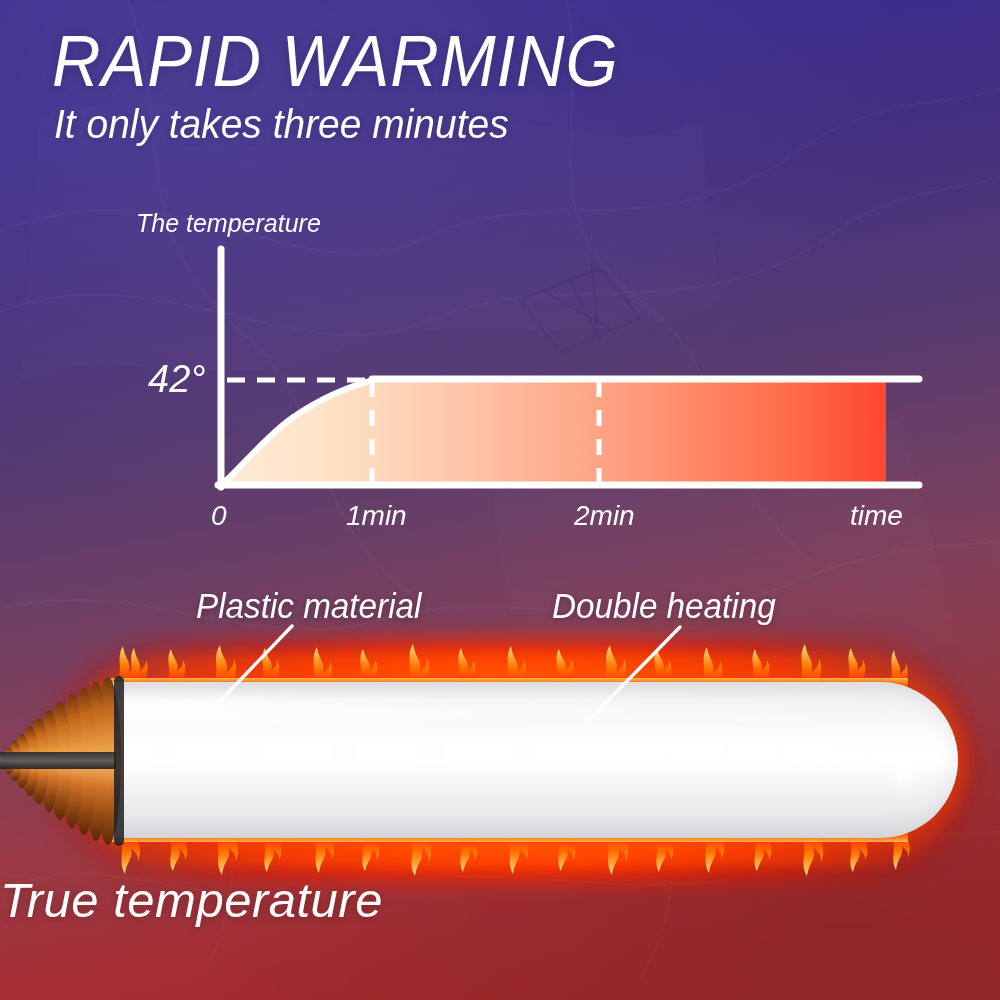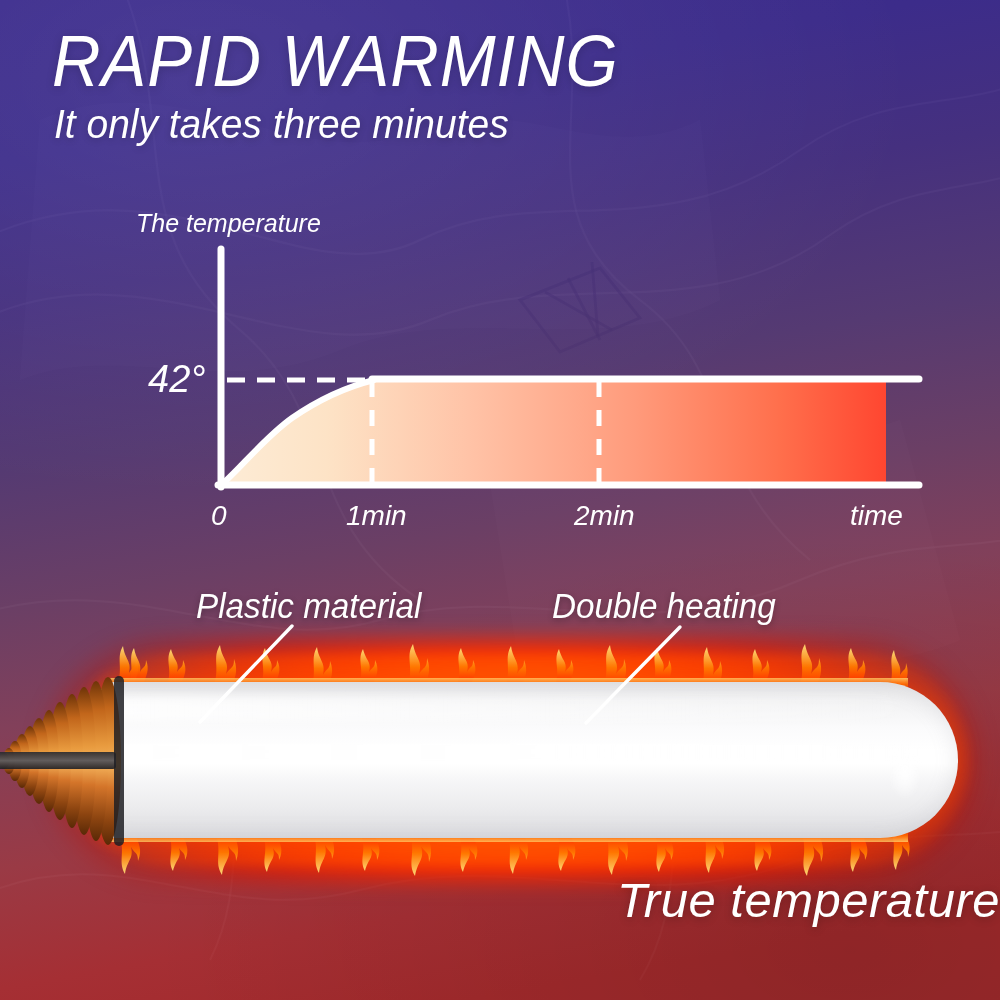--- a/index.html
+++ b/index.html
@@ -213,21 +213,21 @@
   
   .tip { position:absolute; left:-4px; top:6px; width:170px; height:190px; }
   .tip svg { display:block; width:170px; height:190px; }
 
   
   .caption {
     position: absolute;
     left: 0;
     top: 872px;
     width: 1000px;
-    text-align: right;
+    text-align: left;
     color: #ffffff;
     font-size: 49px;
     font-style: italic;
     font-weight: 400;
     letter-spacing: .5px;
     text-shadow: 0 2px 9px rgba(0,0,0,.25);
   }
 </style>
 </head>
 <body>

